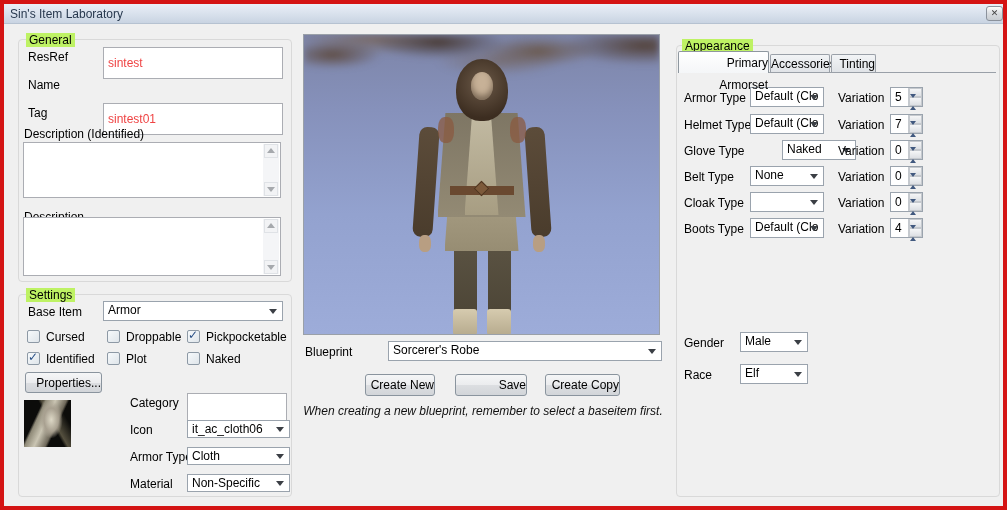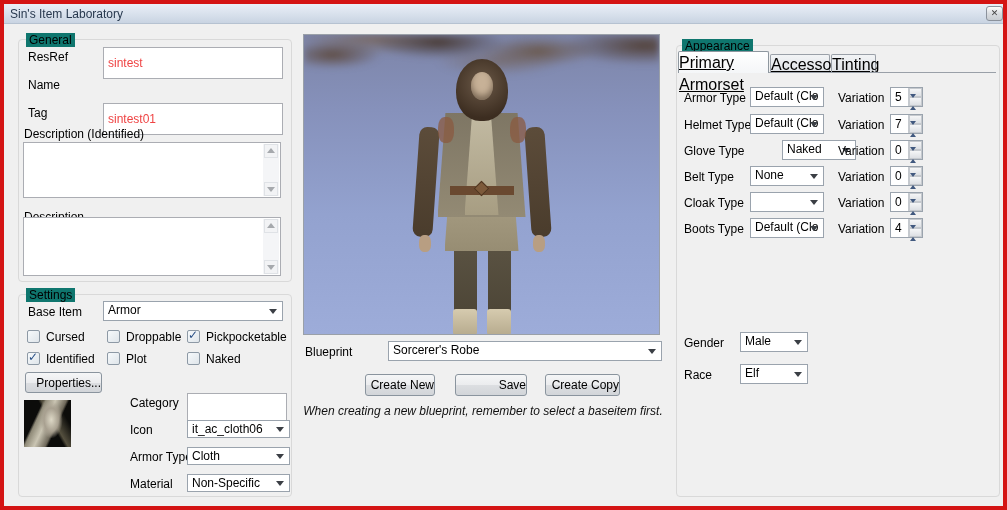--- a/index.html
+++ b/index.html
@@ -14,21 +14,21 @@
     background:linear-gradient(180deg,#e9eff7 0%,#dbe3ee 45%,#c9d4e2 100%);
     border-bottom:1px solid #b6c2d1; }
   #title-text { position:absolute; left:6px; top:3px; font-size:12px; color:#27384e; }
   #close-btn { position:absolute; left:982px; top:2px; width:17px; height:15px;
     border:1px solid #8b929c; border-radius:3px;
     background:linear-gradient(180deg,#fdfdfd,#d9dce0 50%,#c9cdd2);
     font-size:9px; line-height:13px; text-align:center; color:#444; cursor:pointer; }
 
   
   .group { border:1px solid #d9d9d9; border-radius:4px; background:transparent; }
-  .legend { position:absolute; font-size:12px; color:#000; background:#0f766e; padding:0 3px; white-space:nowrap; }
+  .legend { position:absolute; font-size:12px; color:#000; background:#bef264; padding:0 3px; white-space:nowrap; }
 
   
   .tbox { background:#fff; border:1px solid #abadb3; font-size:12px; padding:15px 4px; color:#ef4444; }
   .tarea { background:#fff; border:1px solid #abadb3; }
   .scrollcol { position:absolute; right:1px; top:1px; bottom:1px; width:16px; background:#f4f5f7; }
   .sbtn { position:absolute; left:1px; width:14px; height:14px; background:#f2f3f5; border:1px solid #dfe2e6; }
   .sbtn.up { top:0; } .sbtn.dn { bottom:0; }
   .tri-up-g { width:0; height:0; border-left:4px solid transparent; border-right:4px solid transparent;
     border-bottom:5px solid #a6a9ad; margin:3px auto 0; }
   .tri-dn-g { width:0; height:0; border-left:4px solid transparent; border-right:4px solid transparent;
@@ -45,21 +45,21 @@
     background:linear-gradient(180deg,#f5f6f7 0%,#ebecee 50%,#dcdee1 52%,#d2d5d9 100%); cursor:pointer; }
 
   
   .cb { width:13px; height:13px; border:1px solid #8d99a5; border-radius:2px;
     background:linear-gradient(135deg,#f6f9fb,#dfe5ea); position:absolute; cursor:pointer; }
   .cb .check { display:none; position:absolute; left:0px; top:-3px; font-size:12px; font-weight:bold; color:#264d85; }
   .cb .check::before { content:"\2713"; }
   .cb.checked .check { display:block; }
 
   
-  .tab { position:absolute; font-size:16px; text-align:left; cursor:pointer;text-decoration:underline; }
+  .tab { position:absolute; font-size:12px; text-align:right; cursor:pointer; }
   .tab.active { background:linear-gradient(180deg,#ffffff,#f4f6f8); border:1px solid #8e979f; border-bottom:none;
     border-radius:2px 2px 0 0; z-index:2; }
   .tab.inactive { background:linear-gradient(180deg,#f2f4f6,#dfe2e6); border:1px solid #9aa0a8; border-bottom:none;
     border-radius:2px 2px 0 0; }
   #tab-underline { position:absolute; height:1px; background:#9aa0a8; z-index:1; }
 
   
   .spin { background:#fff; border:1px solid #9aa3ad; }
   .spin .val { position:absolute; left:4px; top:2px; font-size:12px; }
   .spin .col { position:absolute; right:0; top:0; bottom:0; width:14px; border-left:1px solid #c5c9ce; }

